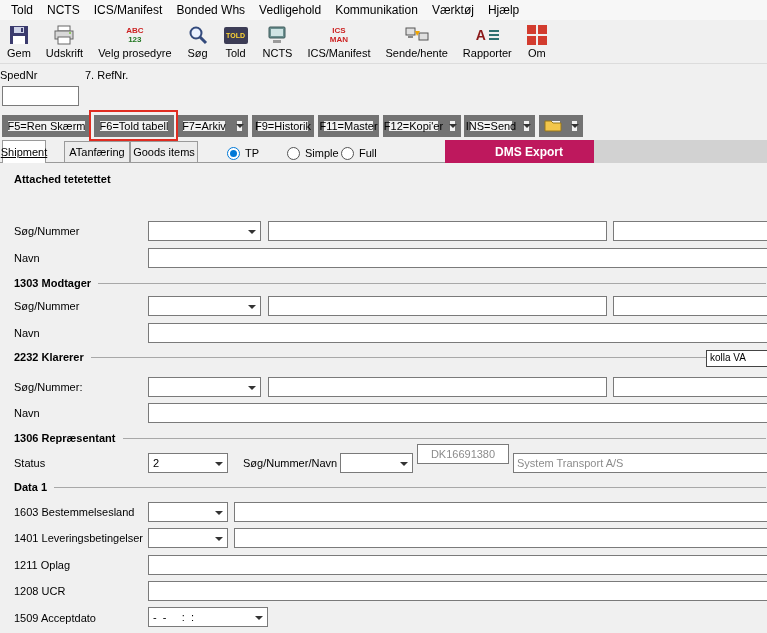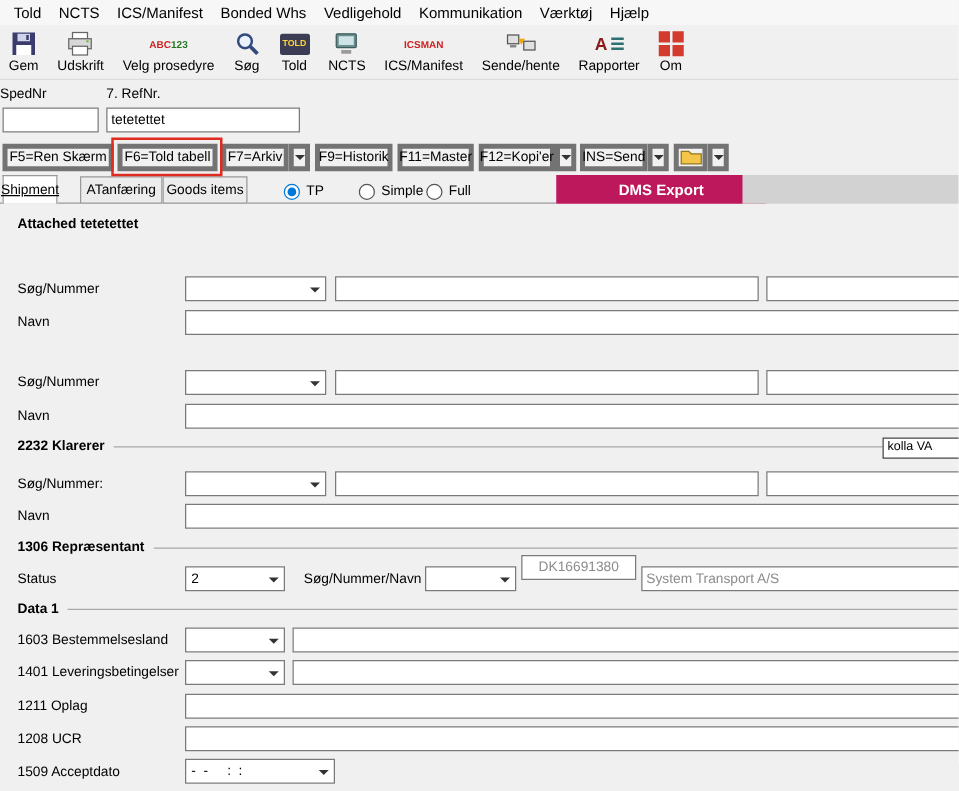--- a/index.html
+++ b/index.html
@@ -8,38 +8,38 @@
 
   
   .menubar{position:absolute;left:0;top:0;width:767px;height:20px;background:#f7f7f7;display:flex;align-items:center;padding-left:4px}
   .menu-item{padding:3px 7px;font-size:12px;cursor:default;white-space:nowrap}
 
   
   .toolbar{position:absolute;left:0;top:20px;width:767px;height:44px;background:#f0f0f0;border-bottom:1px solid #dcdcdc;display:flex;align-items:flex-start;padding:2px 0 0 4px;gap:9px}
   .tbtn{display:flex;flex-direction:column;align-items:center;height:40px;padding:1px 3px;cursor:default}
   .ticon{height:24px;display:flex;align-items:center;justify-content:center}
   .tlabel{font-size:11px;line-height:13px;white-space:nowrap}
-  .ticon-text{display:flex;flex-direction:row;line-height:9px;font-size:8px;font-weight:bold;text-align:center}
+  .ticon-text{display:flex;flex-direction:column;line-height:9px;font-size:8px;font-weight:bold;text-align:center}
   .red{color:#cc2222}.green{color:#227722}
   .told-badge{display:flex;align-items:center;justify-content:center;width:24px;height:17px;background:#3c3c55;color:#ffd633;font-size:7px;font-weight:bold;border-radius:2px}
   .rep-icon{display:flex;align-items:center}
   .rep-a{color:#8a1a1a;font-size:14px;font-weight:bold;line-height:14px}
   .rep-lines{display:flex;flex-direction:column;gap:2px;margin-left:3px}
   .rep-lines i{display:block;width:10px;height:2px;background:#2e7070}
   .om-grid{display:grid;grid-template-columns:9px 9px;gap:2px}
   .om-grid i{display:block;width:9px;height:9px;background:#d23b2e}
 
   
   .lbl{position:absolute;font-size:11px;line-height:14px;white-space:nowrap}
   .b{font-weight:bold}
   .tf{position:absolute;height:20px;border:1px solid #7a7a7a;background:#fff;font:11px "Liberation Sans",sans-serif;padding:0 3px;color:#000}
   .tf.muted{color:#8c8c8c}
 
   
-  .fbtn{position:absolute;height:22px;border:4px solid #737373;background:#f1f1f1;font:11px "Liberation Sans",sans-serif;white-space:nowrap;cursor:default;display:flex;align-items:center;justify-content:center}
+  .fbtn{position:absolute;height:22px;border:6px solid #737373;background:#f1f1f1;font:11px "Liberation Sans",sans-serif;white-space:nowrap;cursor:default;display:flex;align-items:center;justify-content:center}
   .tri{width:0;height:0;border-left:4px solid transparent;border-right:4px solid transparent;border-top:4px solid #333}
   .f6box{position:absolute;left:89px;top:110px;width:89px;height:31px;border:2px solid #e02b20;z-index:6;pointer-events:none}
 
   
   .tabstrip{position:absolute;left:0;top:140px;width:445px;height:23px;border-bottom:1px solid #9a9a9a}
   .tab{position:absolute;top:1px;height:22px;background:#ececec;border:1px solid #9a9a9a;display:flex;align-items:center;justify-content:center;font-size:11px;cursor:default}
   .tab.active{top:0;height:23px;background:#fff;border-bottom:none;z-index:2}
   .tab.active .tab-txt{text-decoration:underline}
   .radio-item{position:absolute;top:146px;display:flex;align-items:center;gap:5px;height:14px;cursor:default}
   .radio{width:13px;height:13px;border:1px solid #555;border-radius:50%;background:#fff;position:relative}
@@ -171,21 +171,20 @@
             <i></i>
           </span>
       </span>
       <span class="tlabel">Om</span>
     </div>
   </div>
 
   <span class="lbl" style="left:0;top:68px">SpedNr</span>
   <span class="lbl" style="left:85px;top:68px">7. RefNr.</span>
   <input class="tf" style="left: 2px; top: 86px; width: 77px;" value="">
-  <input class="tf" style="left: 85px; top: 86px; width: 155px;" value="tetetettet">
 
   <button class="fbtn" style="left:2px;top:115px;width:89px">F5=Ren Skærm</button>
   <button class="fbtn" style="left:94px;top:115px;width:80px">F6=Told tabell</button>
   <button class="fbtn" style="left:177px;top:115px;width:54px">F7=Arkiv</button>
   <button class="fbtn" style="left:231px;top:115px;width:17px">
       <span class="tri"></span>
     </button>
   <button class="fbtn" style="left:252px;top:115px;width:62px">F9=Historik</button>
   <button class="fbtn" style="left:318px;top:115px;width:61px">F11=Master</button>
   <button class="fbtn" style="left:383px;top:115px;width:61px">F12=Kopi'er</button>
@@ -240,20 +239,24 @@
   <span class="lbl" style="left:14px;top:224px">Søg/Nummer</span>
   <div class="combo" style="left:148px;top:221px;width:113px">
       <span class="combo-val"></span>
       <span class="tri"></span>
     </div>
   <input class="tf" style="left: 268px; top: 221px; width: 339px;">
   <input class="tf" style="left: 613px; top: 221px; width: 157px;">
   <span class="lbl" style="left:14px;top:251px">Navn</span>
   <input class="tf" style="left: 148px; top: 248px; width: 622px;">
 
+  <div class="sechdr" style="top:277px">
+    <span>1303 Modtager</span>
+      <span class="hline"></span>
+  </div>
   <span class="lbl" style="left:14px;top:299px">Søg/Nummer</span>
   <div class="combo" style="left:148px;top:296px;width:113px">
       <span class="combo-val"></span>
       <span class="tri"></span>
     </div>
   <input class="tf" style="left: 268px; top: 296px; width: 339px;">
   <input class="tf" style="left: 613px; top: 296px; width: 157px;">
   <span class="lbl" style="left:14px;top:326px">Navn</span>
   <input class="tf" style="left: 148px; top: 323px; width: 622px;">
 

